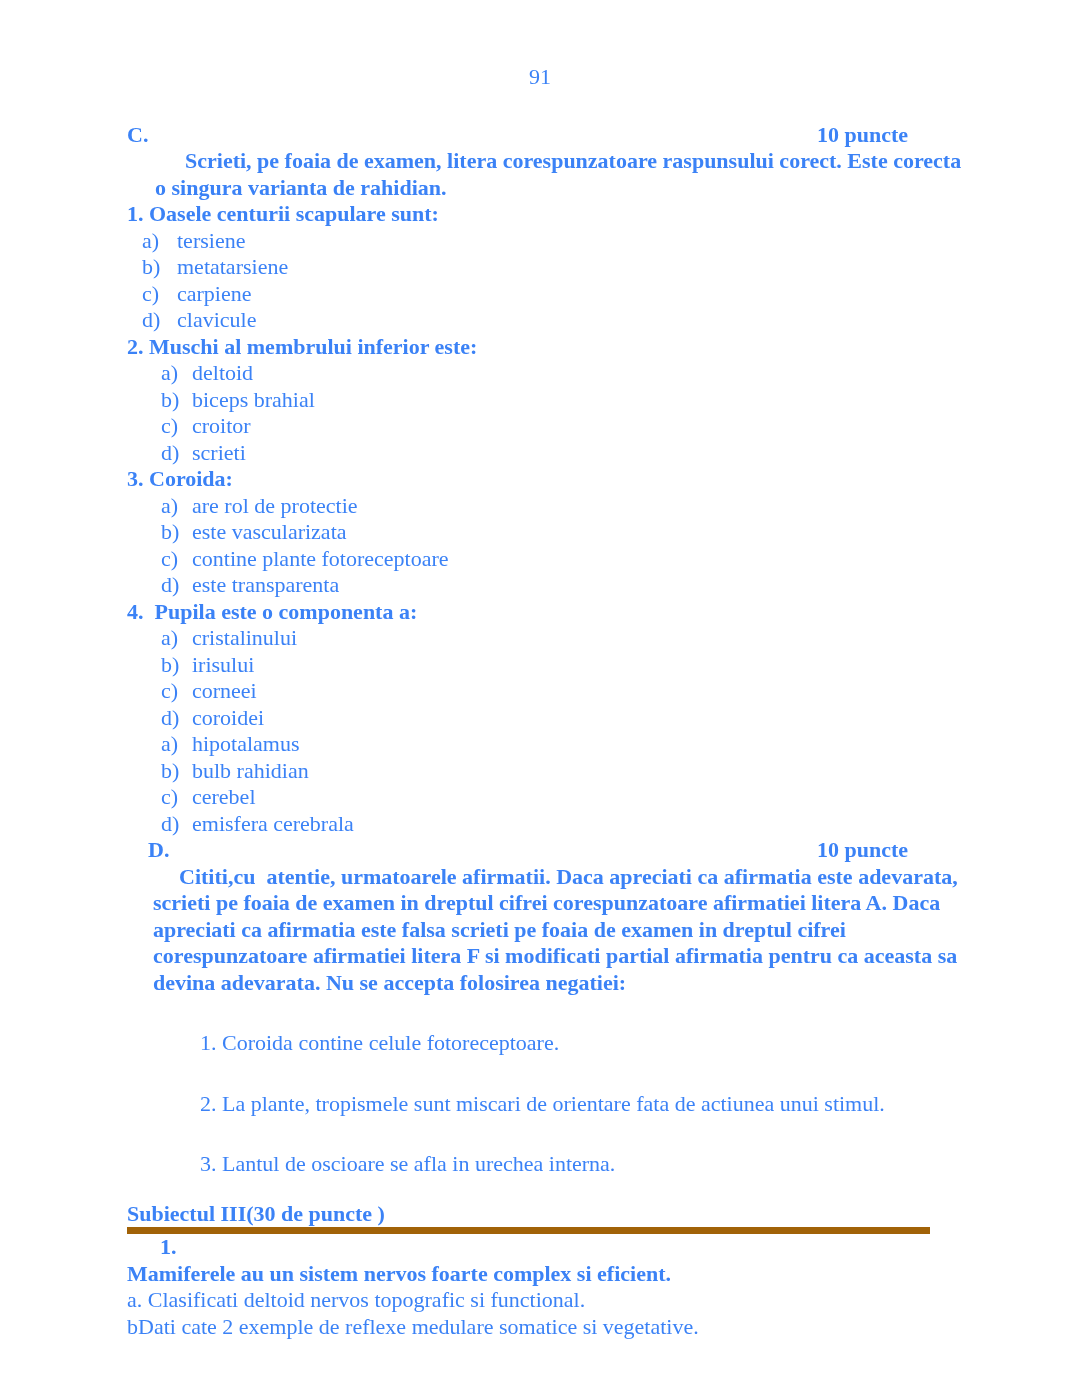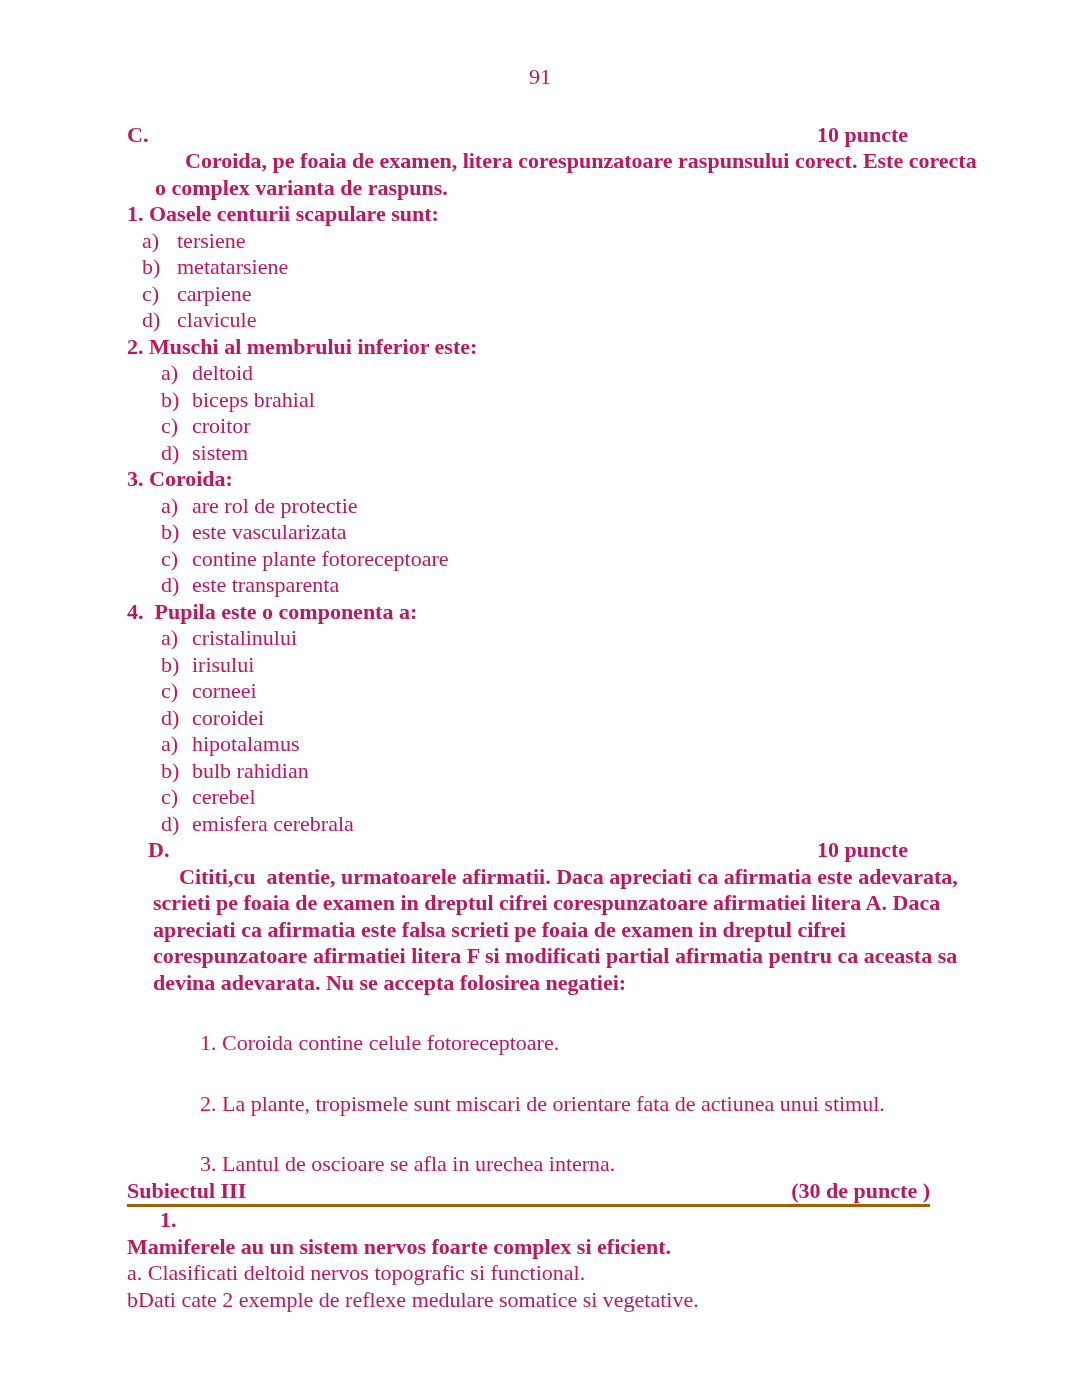--- a/index.html
+++ b/index.html
@@ -2,21 +2,21 @@
 <html><head>
 <meta charset="utf-8">
 <style>
   * { margin: 0; padding: 0; box-sizing: border-box; }
   html, body { background: #ffffff; }
   .page {
     position: relative;
     width: 1080px;
     height: 1397px;
     background: #ffffff;
-    color: #be185d;
+    color: #3b82f6;
     font-family: "Liberation Serif", "DejaVu Serif", serif;
     font-size: 22px;
     line-height: 26.5px;
     overflow: hidden;
   }
   .page-number {
     padding-top: 64px;
     text-align: center;
   }
   .content {
@@ -42,44 +42,45 @@
   
   .opt { display: flex; white-space: pre; }
   .opt-q1 { margin-left: 15px; }
   .opt-qn { margin-left: 34px; }
   .opt-q1 .marker { flex: 0 0 35px; }
   .opt-qn .marker { flex: 0 0 31px; }
   
   .stmt { margin-left: 73px; margin-top: 34px; }
   
   .subject-row {
+    margin-top: 23px;
     width: 803px;
     display: flex;
-    justify-content: space-between;
-    border-bottom: 3px solid #a16207;
+    justify-content: flex-start;
+    border-bottom: 7px solid #a16207;
     white-space: pre;
   }
   .item-num { margin-left: 33px; }
 </style>
 </head>
 <body>
 
 <div class="page">
 
   <div class="page-number">91</div>
 
   <div class="content">
 
     <div class="row">
       <span class="b">C.</span>
       <span class="b points">10 puncte</span>
     </div>
 
-    <div class="line b c-intro ti">Coroida, pe foaia de examen, litera corespunzatoare raspunsului corect. Este corecta</div>
-    <div class="line b c-intro">o complex varianta de raspuns.</div>
+    <div class="line b c-intro ti">Scrieti, pe foaia de examen, litera corespunzatoare raspunsului corect. Este corecta</div>
+    <div class="line b c-intro">o singura varianta de rahidian.</div>
 
     <div class="line b">1. Oasele centurii scapulare sunt:</div>
     <div class="opt opt-q1">
       <span class="marker">a)</span>
       <span class="otext">tersiene</span>
     </div>
     <div class="opt opt-q1">
       <span class="marker">b)</span>
       <span class="otext">metatarsiene</span>
     </div>
@@ -100,21 +101,21 @@
     <div class="opt opt-qn">
       <span class="marker">b)</span>
       <span class="otext">biceps brahial</span>
     </div>
     <div class="opt opt-qn">
       <span class="marker">c)</span>
       <span class="otext">croitor</span>
     </div>
     <div class="opt opt-qn">
       <span class="marker">d)</span>
-      <span class="otext">sistem</span>
+      <span class="otext">scrieti</span>
     </div>
 
     <div class="line b">3. Coroida:</div>
     <div class="opt opt-qn">
       <span class="marker">a)</span>
       <span class="otext">are rol de protectie</span>
     </div>
     <div class="opt opt-qn">
       <span class="marker">b)</span>
       <span class="otext">este vascularizata</span>

